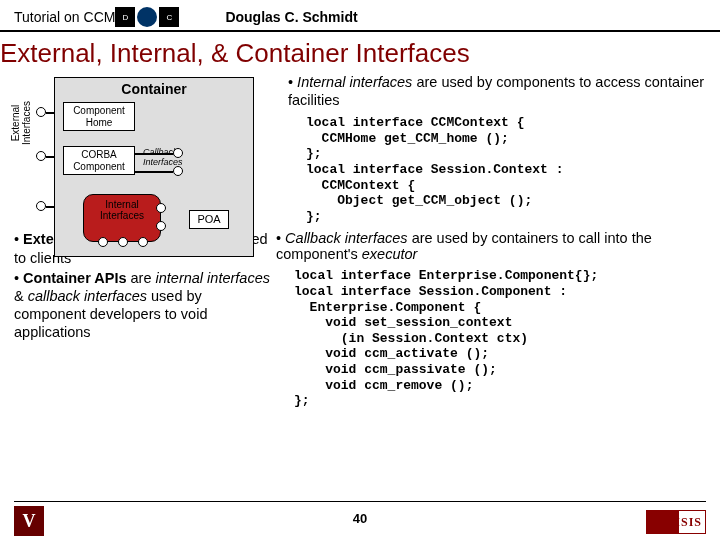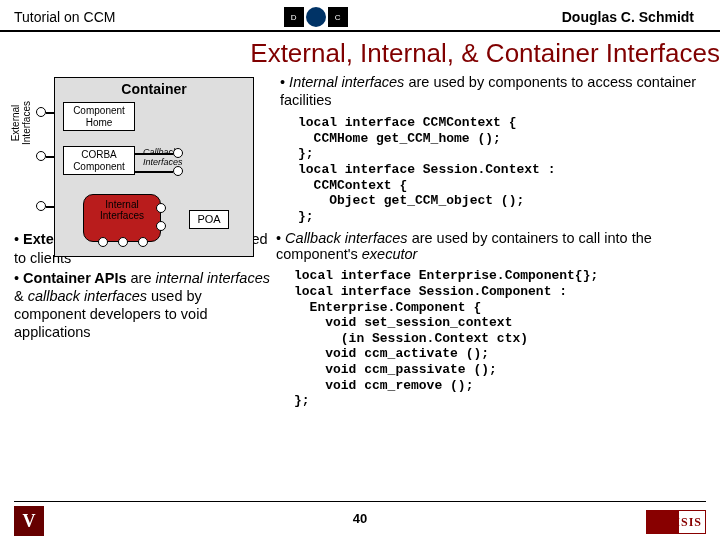--- a/index.html
+++ b/index.html
@@ -6,43 +6,43 @@
   body {
     width: 720px;
     height: 540px;
     font-family: Arial, Helvetica, sans-serif;
     background: #fff;
     position: relative;
     overflow: hidden;
   }
   .header {
     display: flex;
-    justify-content: space-between;
     align-items: center;
-    padding: 6px 26px 2px 14px;
+    padding: 6px 16px 2px 14px;
     border-bottom: 2px solid #000;
   }
   .header-left { font-size: 14px; }
   .header-right { font-size: 14px; font-weight: bold; }
   .header-logo {
     width: 110px; height: 22px;
     display: flex; align-items: center; gap: 2px;
   }
   .logo-box { width: 20px; height: 20px; background: #000; color: #fff; font-size: 8px; display:flex; align-items:center; justify-content:center; }
   .logo-circle { width: 20px; height: 20px; border-radius: 50%; background: #003366; }
   .title {
     font-size: 26px;
     color: #800000;
-    text-align: right;
+    text-align: left;
     padding: 6px 0 4px 0;
     font-family: Arial, sans-serif;
   }
   .content {
     display: flex;
     padding: 0 14px;
+    gap: 8px;
   }
   .diagram-wrap {
     width: 260px;
     position: relative;
   }
   .ext-label {
     position: absolute;
     left: -4px;
     top: 90px;
     transform: rotate(-90deg);

